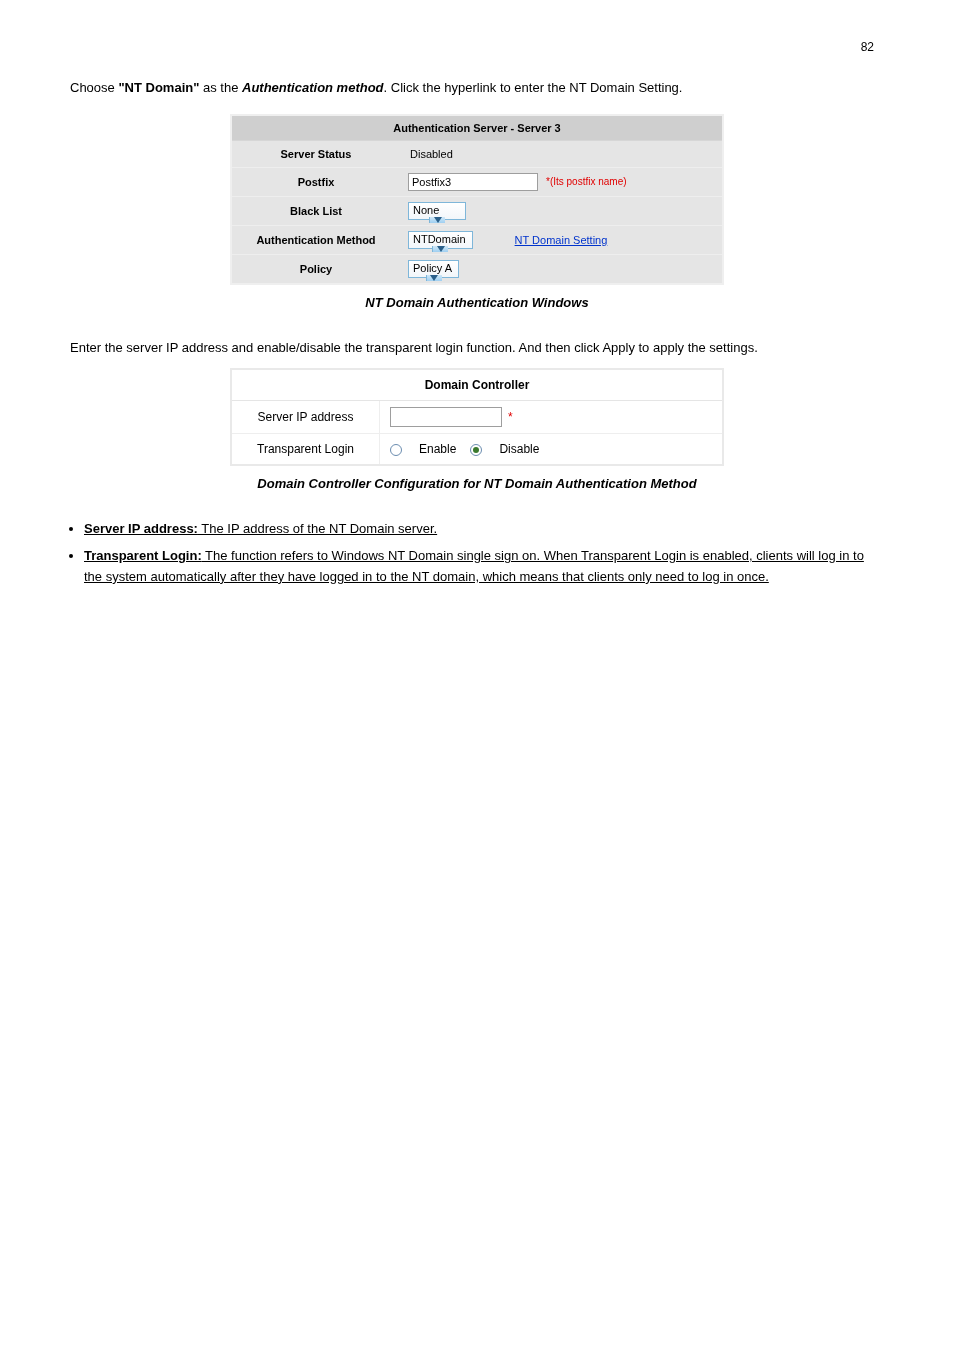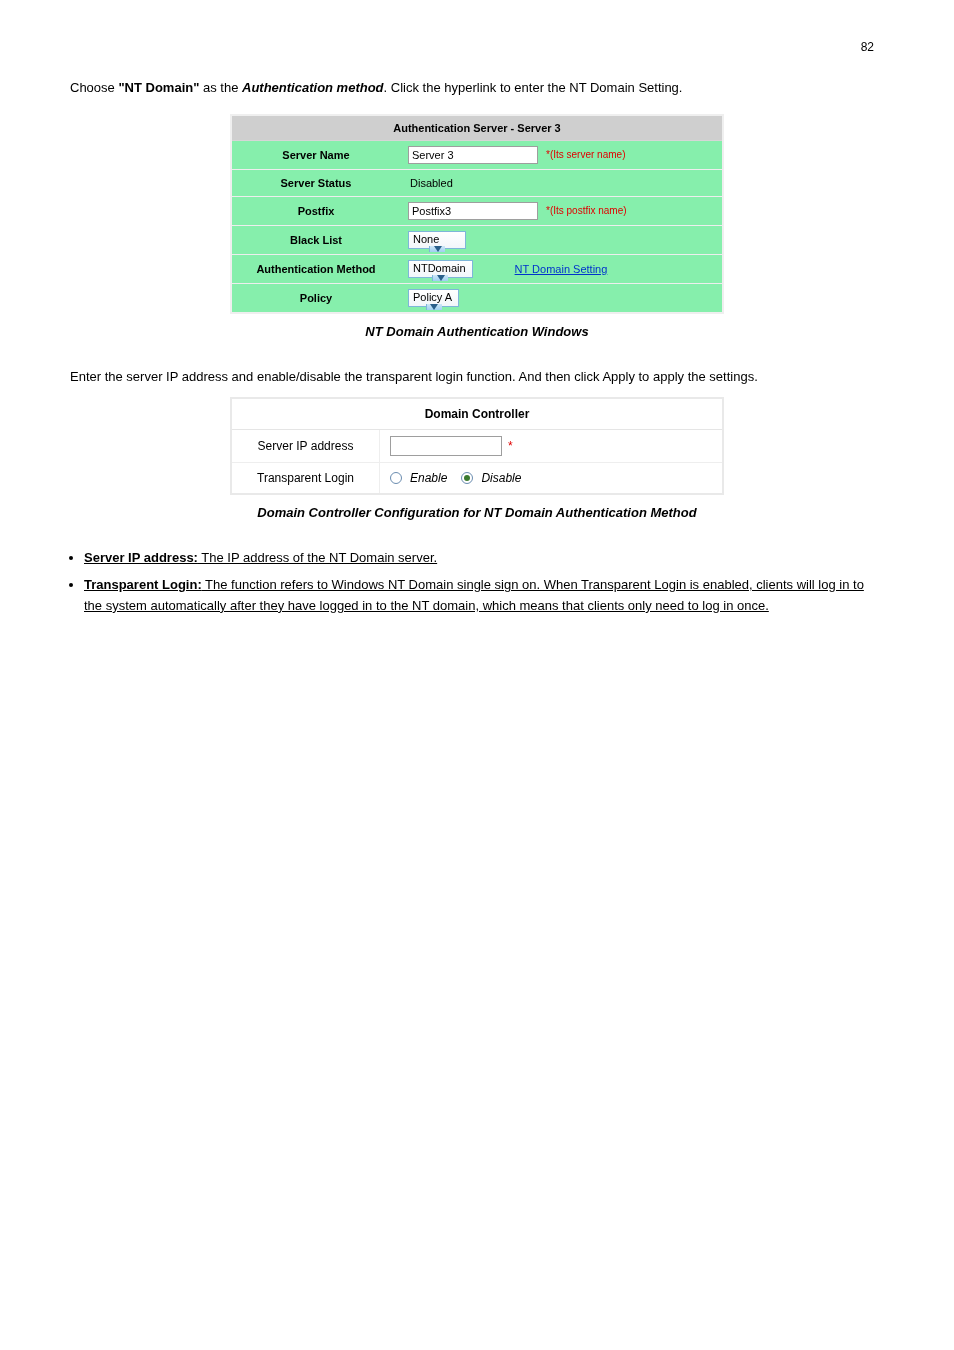--- a/index.html
+++ b/index.html
@@ -25,21 +25,21 @@
     padding-right: 0;
   }
   .intro .bold { font-weight: bold; }
   .intro .italic { font-style: italic; font-weight: bold; }
 
   
   .panel {
     width: 494px;
     margin: 16px auto 8px auto;
     border: 2px solid #efefef;
-    background: #86efac;
+    background: #e5e5e5;
     font-family: Verdana, Arial, sans-serif;
     font-size: 11px;
     color: #000;
   }
   .panel-header {
     background: #cfcfcf;
     color: #000;
     font-weight: bold;
     text-align: center;
     padding: 6px 4px;
@@ -167,24 +167,23 @@
   .dc-input {
     font-size: 12px;
     height: 20px;
     width: 112px;
     border: 1px solid #9e9e9e;
     padding: 1px 3px;
   }
   .red-star { color: #e00000; margin-left: 2px; }
   .radio-wrap {
     display: inline-flex;
-    align-items: center;
-    gap: 8px;
+    align-items: flex-end;
+    gap: 17px;
     margin-right: 10px;
-    font-style: italic;
   }
   .radio {
     width: 12px; height: 12px;
     border: 1px solid #6b8db0;
     border-radius: 50%;
     display: inline-flex;
     align-items: center;
     justify-content: center;
   }
   .radio.selected::after {
@@ -209,27 +208,20 @@
 
 <div class="page-num">82</div>
 
 <p class="intro">
   <span>Choose </span><span class="bold">"NT Domain"</span><span> as the </span><span class="italic">Authentication method</span><span>. Click the hyperlink to enter the NT Domain Setting.</span>
 </p>
 
 <div class="panel">
   <div class="panel-header">Authentication Server - Server 3</div>
 
-  <div class="panel-row">
-    <div class="panel-label">Server Name</div>
-    <div class="panel-value">
-      <input class="text-input" type="text" value="Server 3" style="">
-      <span class="hint">*(Its server name)</span>
-    </div>
-  </div>
 
   <div class="panel-row">
     <div class="panel-label">Server Status</div>
     <div class="panel-value">
       <span class="static-val">Disabled</span>
     </div>
   </div>
 
   <div class="panel-row">
     <div class="panel-label">Postfix</div>

